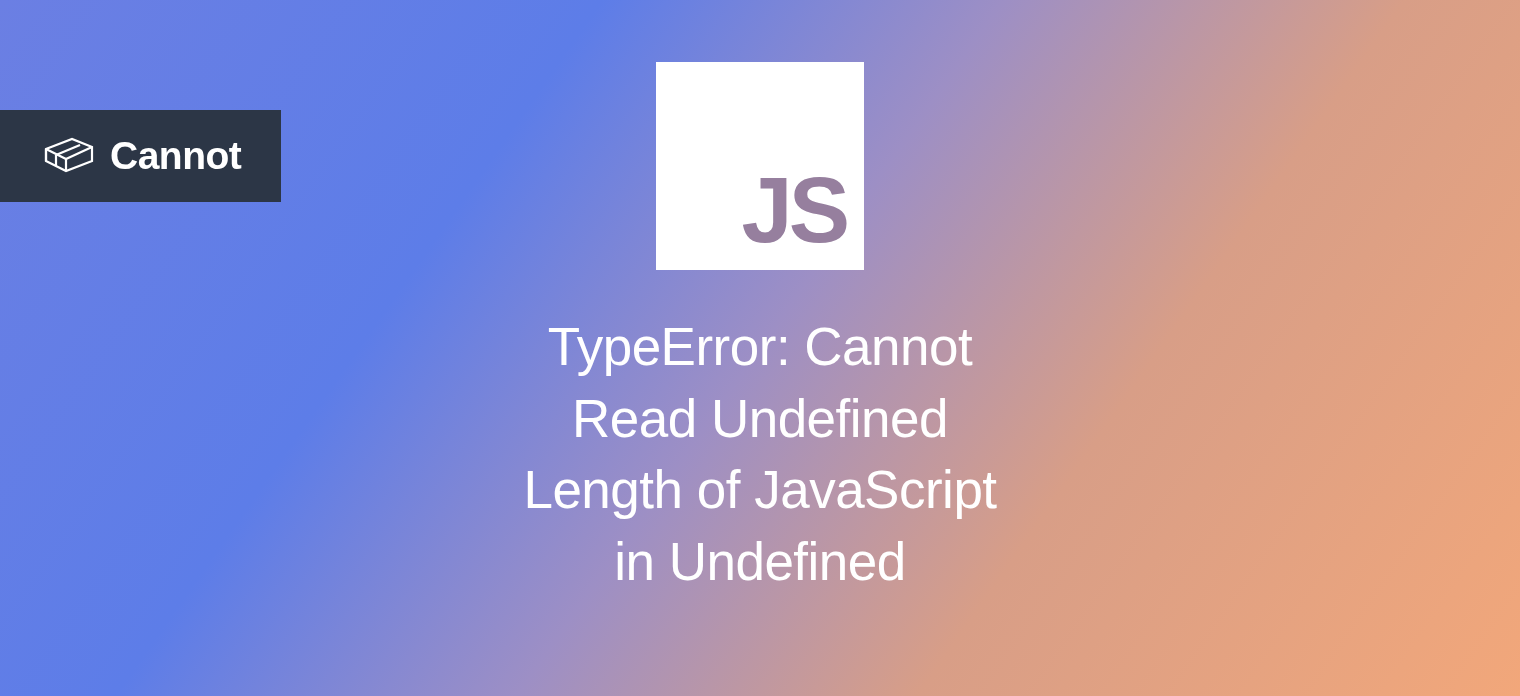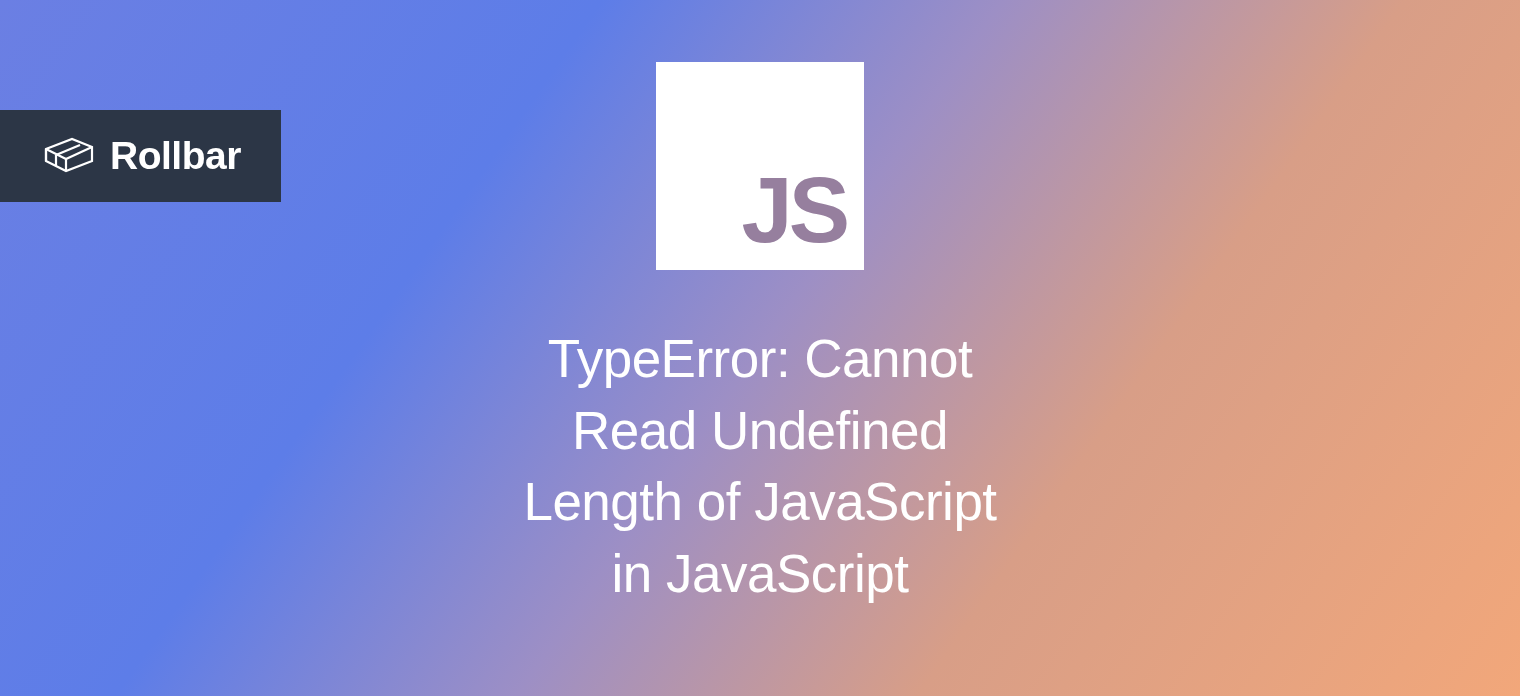--- a/index.html
+++ b/index.html
@@ -54,21 +54,21 @@
       padding: 14px 18px;
     }
     .js-tile .js-text {
       font-size: 92px;
       font-weight: 700;
       color: #967f9e;
       letter-spacing: -4px;
       line-height: 1;
     }
     .heading {
-      margin-top: 53px;
+      margin-top: 41px;
       text-align: center;
       color: #ffffff;
       font-size: 53px;
       font-weight: 400;
       line-height: 1.35;
       letter-spacing: -0.5px;
     }
   </style>
 </head>
 <body>
@@ -77,27 +77,27 @@
 
   <div class="rollbar-badge">
     <svg class="logo-icon" viewBox="0 0 52 38" fill="none" stroke="#ffffff" stroke-width="2.2">
       <path d="M 2 24 L 22 34 L 48 24 L 48 10 L 28 2 L 2 12 Z"></path>
       <path d="M 2 12 L 22 22 L 48 10"></path>
       <path d="M 22 22 L 22 34"></path>
       <path d="M 2 12 L 2 24"></path>
       <path d="M 12 18 L 12 29"></path>
       <path d="M 12 18 L 36 8"></path>
     </svg>
-    <span class="brand-text">Rollbar</span>
+    <span class="brand-text">Cannot</span>
   </div>
 
   <div class="js-tile">
     <span class="js-text">JS</span>
   </div>
 
   <h1 class="heading">
     <span>TypeError: Cannot</span><br>
     <span>Read Undefined</span><br>
     <span>Length of JavaScript</span><br>
-    <span>in JavaScript</span>
+    <span>in Undefined</span>
   </h1>
 
 </div>
 
 </body></html>

